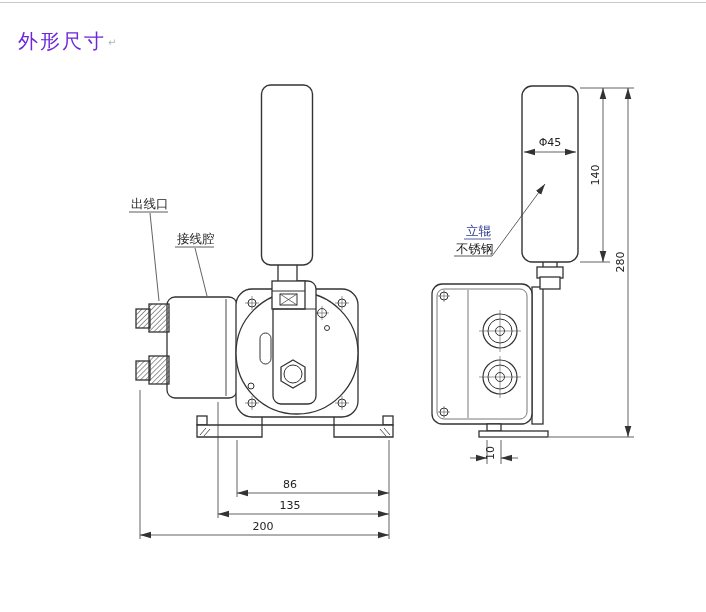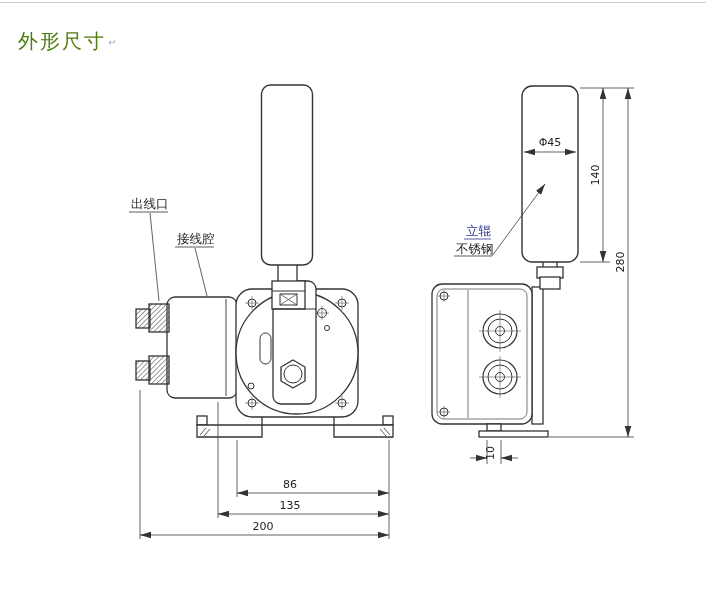--- a/index.html
+++ b/index.html
@@ -1,20 +1,20 @@
 <!DOCTYPE html>
 <html><head>
 <meta charset="utf-8">
 <style>
   html,body{margin:0;padding:0;background:#ffffff;}
   .canvas{position:relative;width:706px;height:612px;background:#fff;overflow:hidden;
           font-family:"Liberation Sans",sans-serif;}
   .top-rule{position:absolute;top:2px;left:0;width:706px;height:0;border-top:1px solid #c9c9c9;}
   .title-row{position:absolute;left:18px;top:28px;white-space:nowrap;}
-  .title{font-family:"Liberation Serif","DejaVu Serif",serif;font-size:20px;color:#4d7c0f;letter-spacing:2px;}
+  .title{font-family:"Liberation Serif","DejaVu Serif",serif;font-size:20px;color:#6d28d9;letter-spacing:2px;}
   .title-mark{font-family:"DejaVu Sans",sans-serif;font-size:10px;color:#aab4bd;margin-left:2px;vertical-align:2px;}
   svg.drawing{position:absolute;left:0;top:0;}
   .dim{font-family:"DejaVu Sans",sans-serif;font-size:11px;fill:#222;}
   .cjk{font-family:"Liberation Sans",sans-serif;font-size:12.5px;fill:#1c1c1c;}
   .cjk.blue{fill:#2b3990;}
 </style>
 </head>
 <body>
 
 <div class="canvas">

